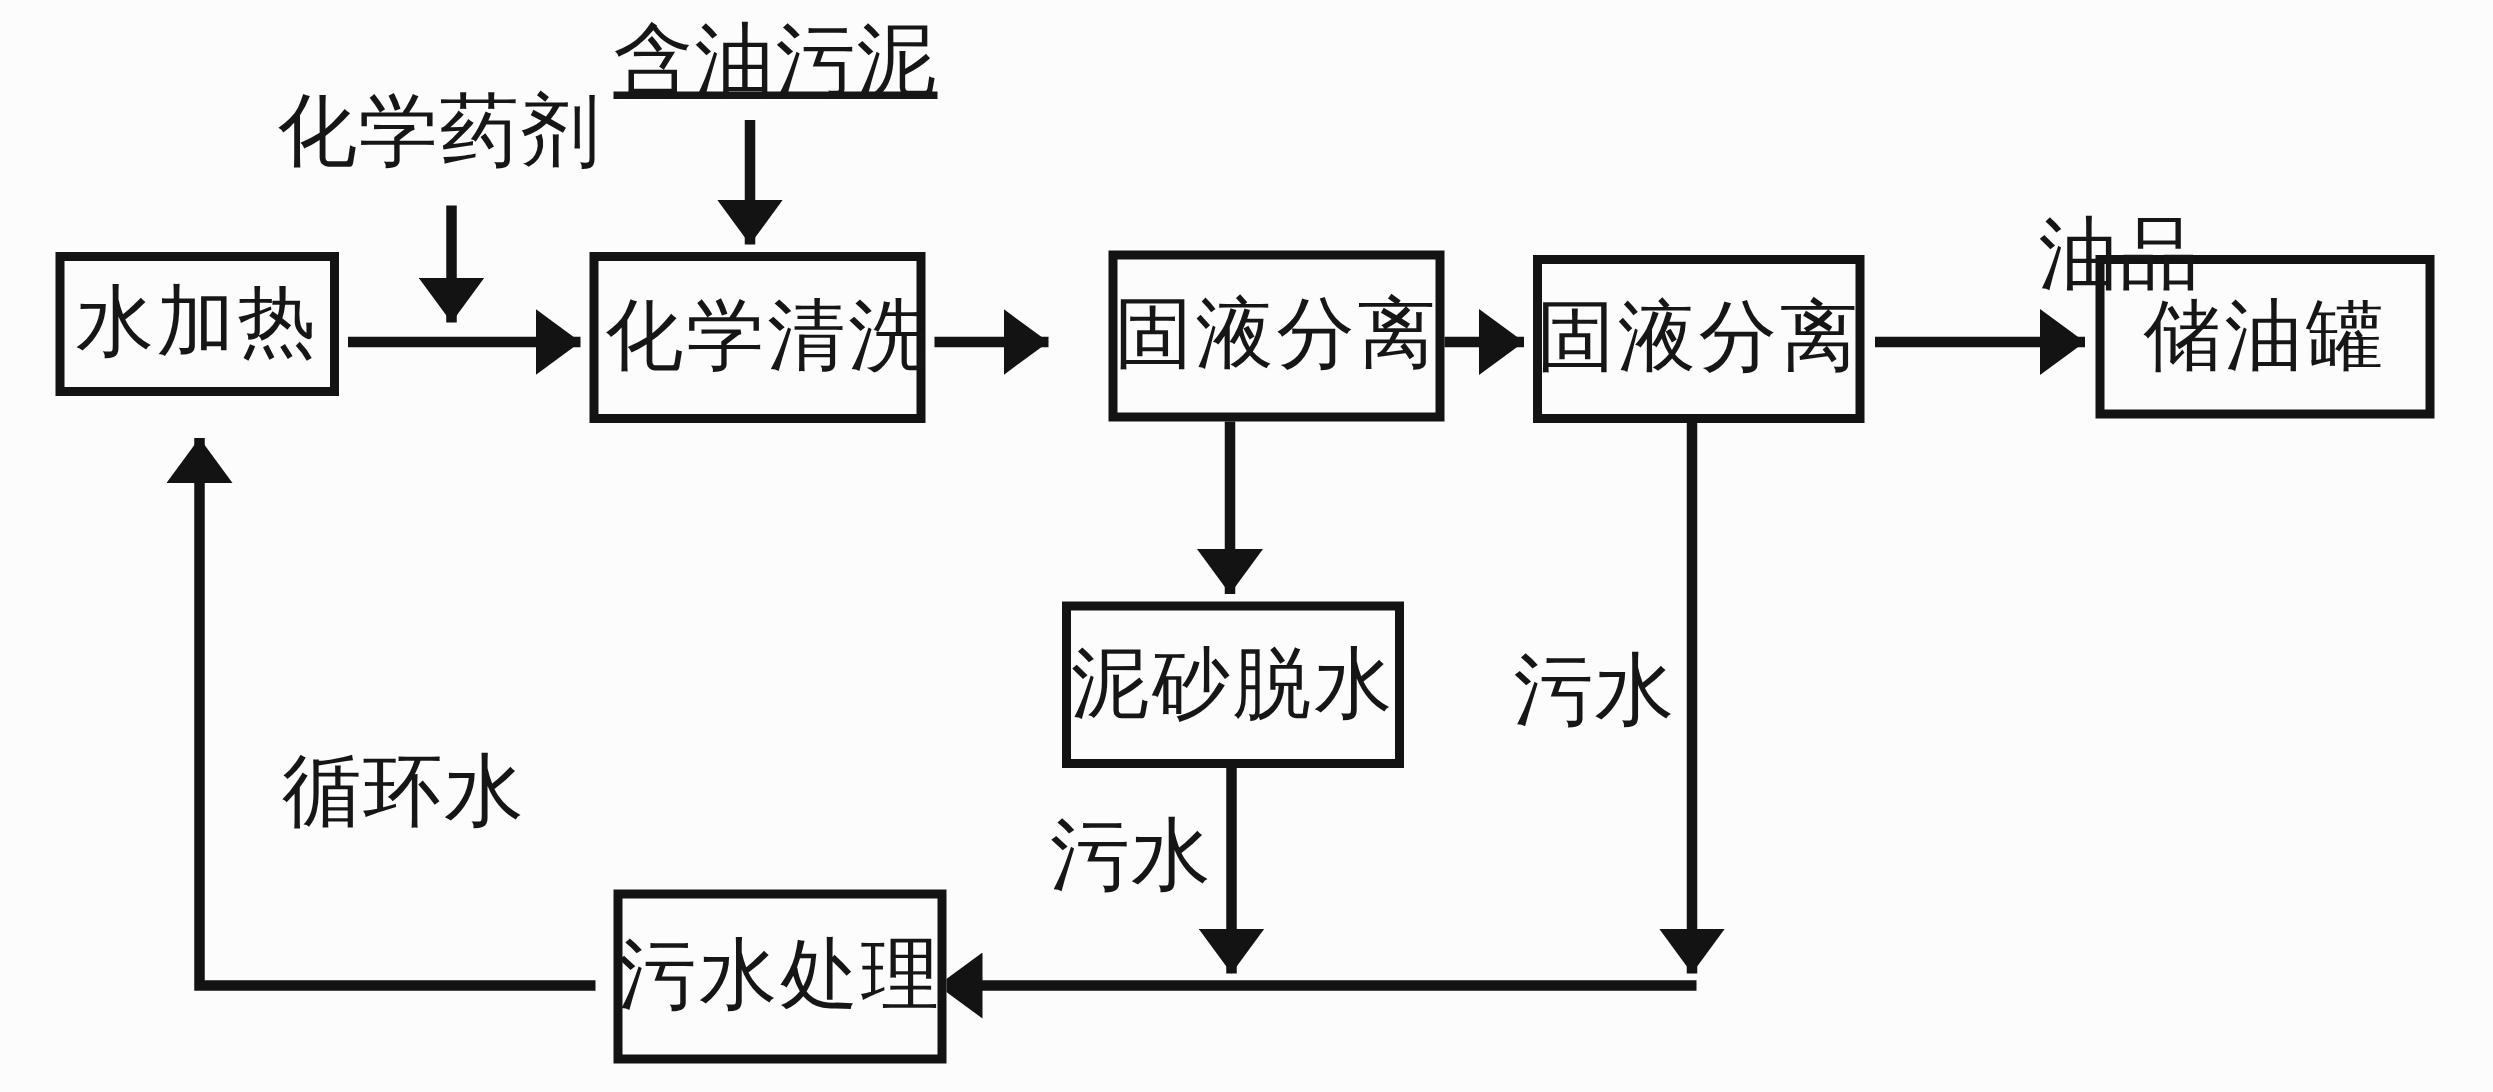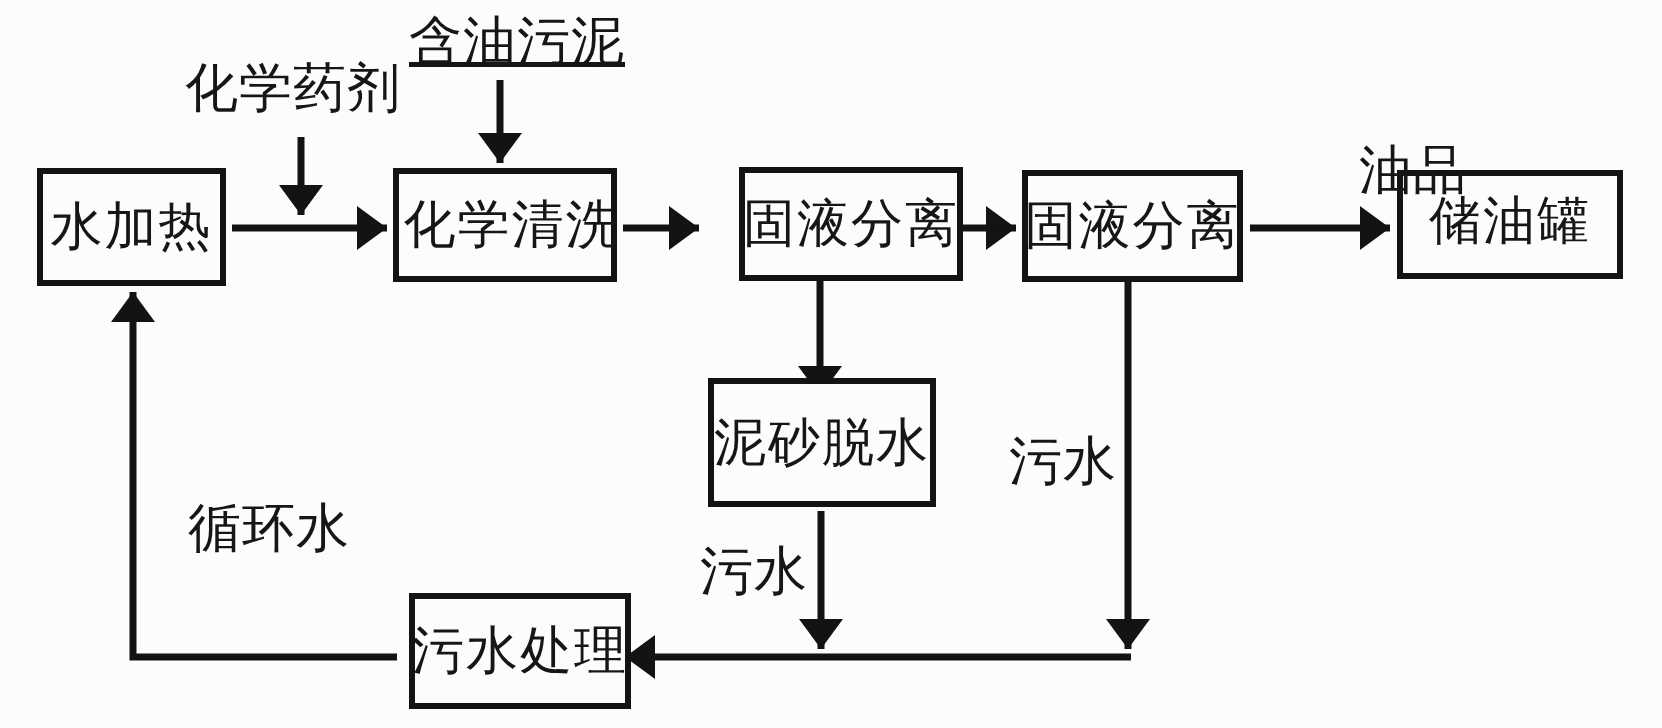--- a/index.html
+++ b/index.html
@@ -21,26 +21,26 @@
     font-size:52px;letter-spacing:2px;line-height:1;
     z-index:1;white-space:nowrap;
   }
   .flow-label{
     position:absolute;
     transform:translateX(-50%);
     font-size:53px;letter-spacing:1px;line-height:1;
     white-space:nowrap;z-index:1;
   }
   
-  .n-water-heating        {left:37px;  top:168px; width:189px; height:118px;}
+  .n-water-heating        {left:37px;  top:168px; width:189px; height:96px;}
   .n-chemical-cleaning    {left:393px; top:168px; width:224px; height:114px;padding-left:13px;}
   .n-solid-liquid-sep     {left:705px; top:167px; width:224px; height:114px;margin-left:34px;}
   .n-oil-water-sep        {left:1022px;top:170px; width:221px; height:112px;}
-  .n-oil-storage-tank     {left:1397px;top:170px; width:226px; height:109px;font-family:Liberation Mono, monospace;}
-  .n-sand-dewatering      {left:708px; top:378px; width:228px; height:129px;}
+  .n-oil-storage-tank     {left:1397px;top:170px; width:226px; height:109px;}
+  .n-sand-dewatering      {left:708px; top:401px; width:228px; height:111px;}
   .n-sewage-treatment     {left:409px; top:593px; width:222px; height:116px;}
   
   .l-chemical-agent   {left:293px;  top:62px;}
   .l-oily-sludge      {left:517px;  top:15px;text-decoration:underline;}
   .l-oil-product      {left:1381px; top:144px;margin-left:32px;}
   .l-sewage-right     {left:1063px; top:435px;}
   .l-sewage-left      {left:754px;  top:545px;}
   .l-circulating-water{left:241px;  top:502px;margin-left:28px;}
 </style>
 </head>

